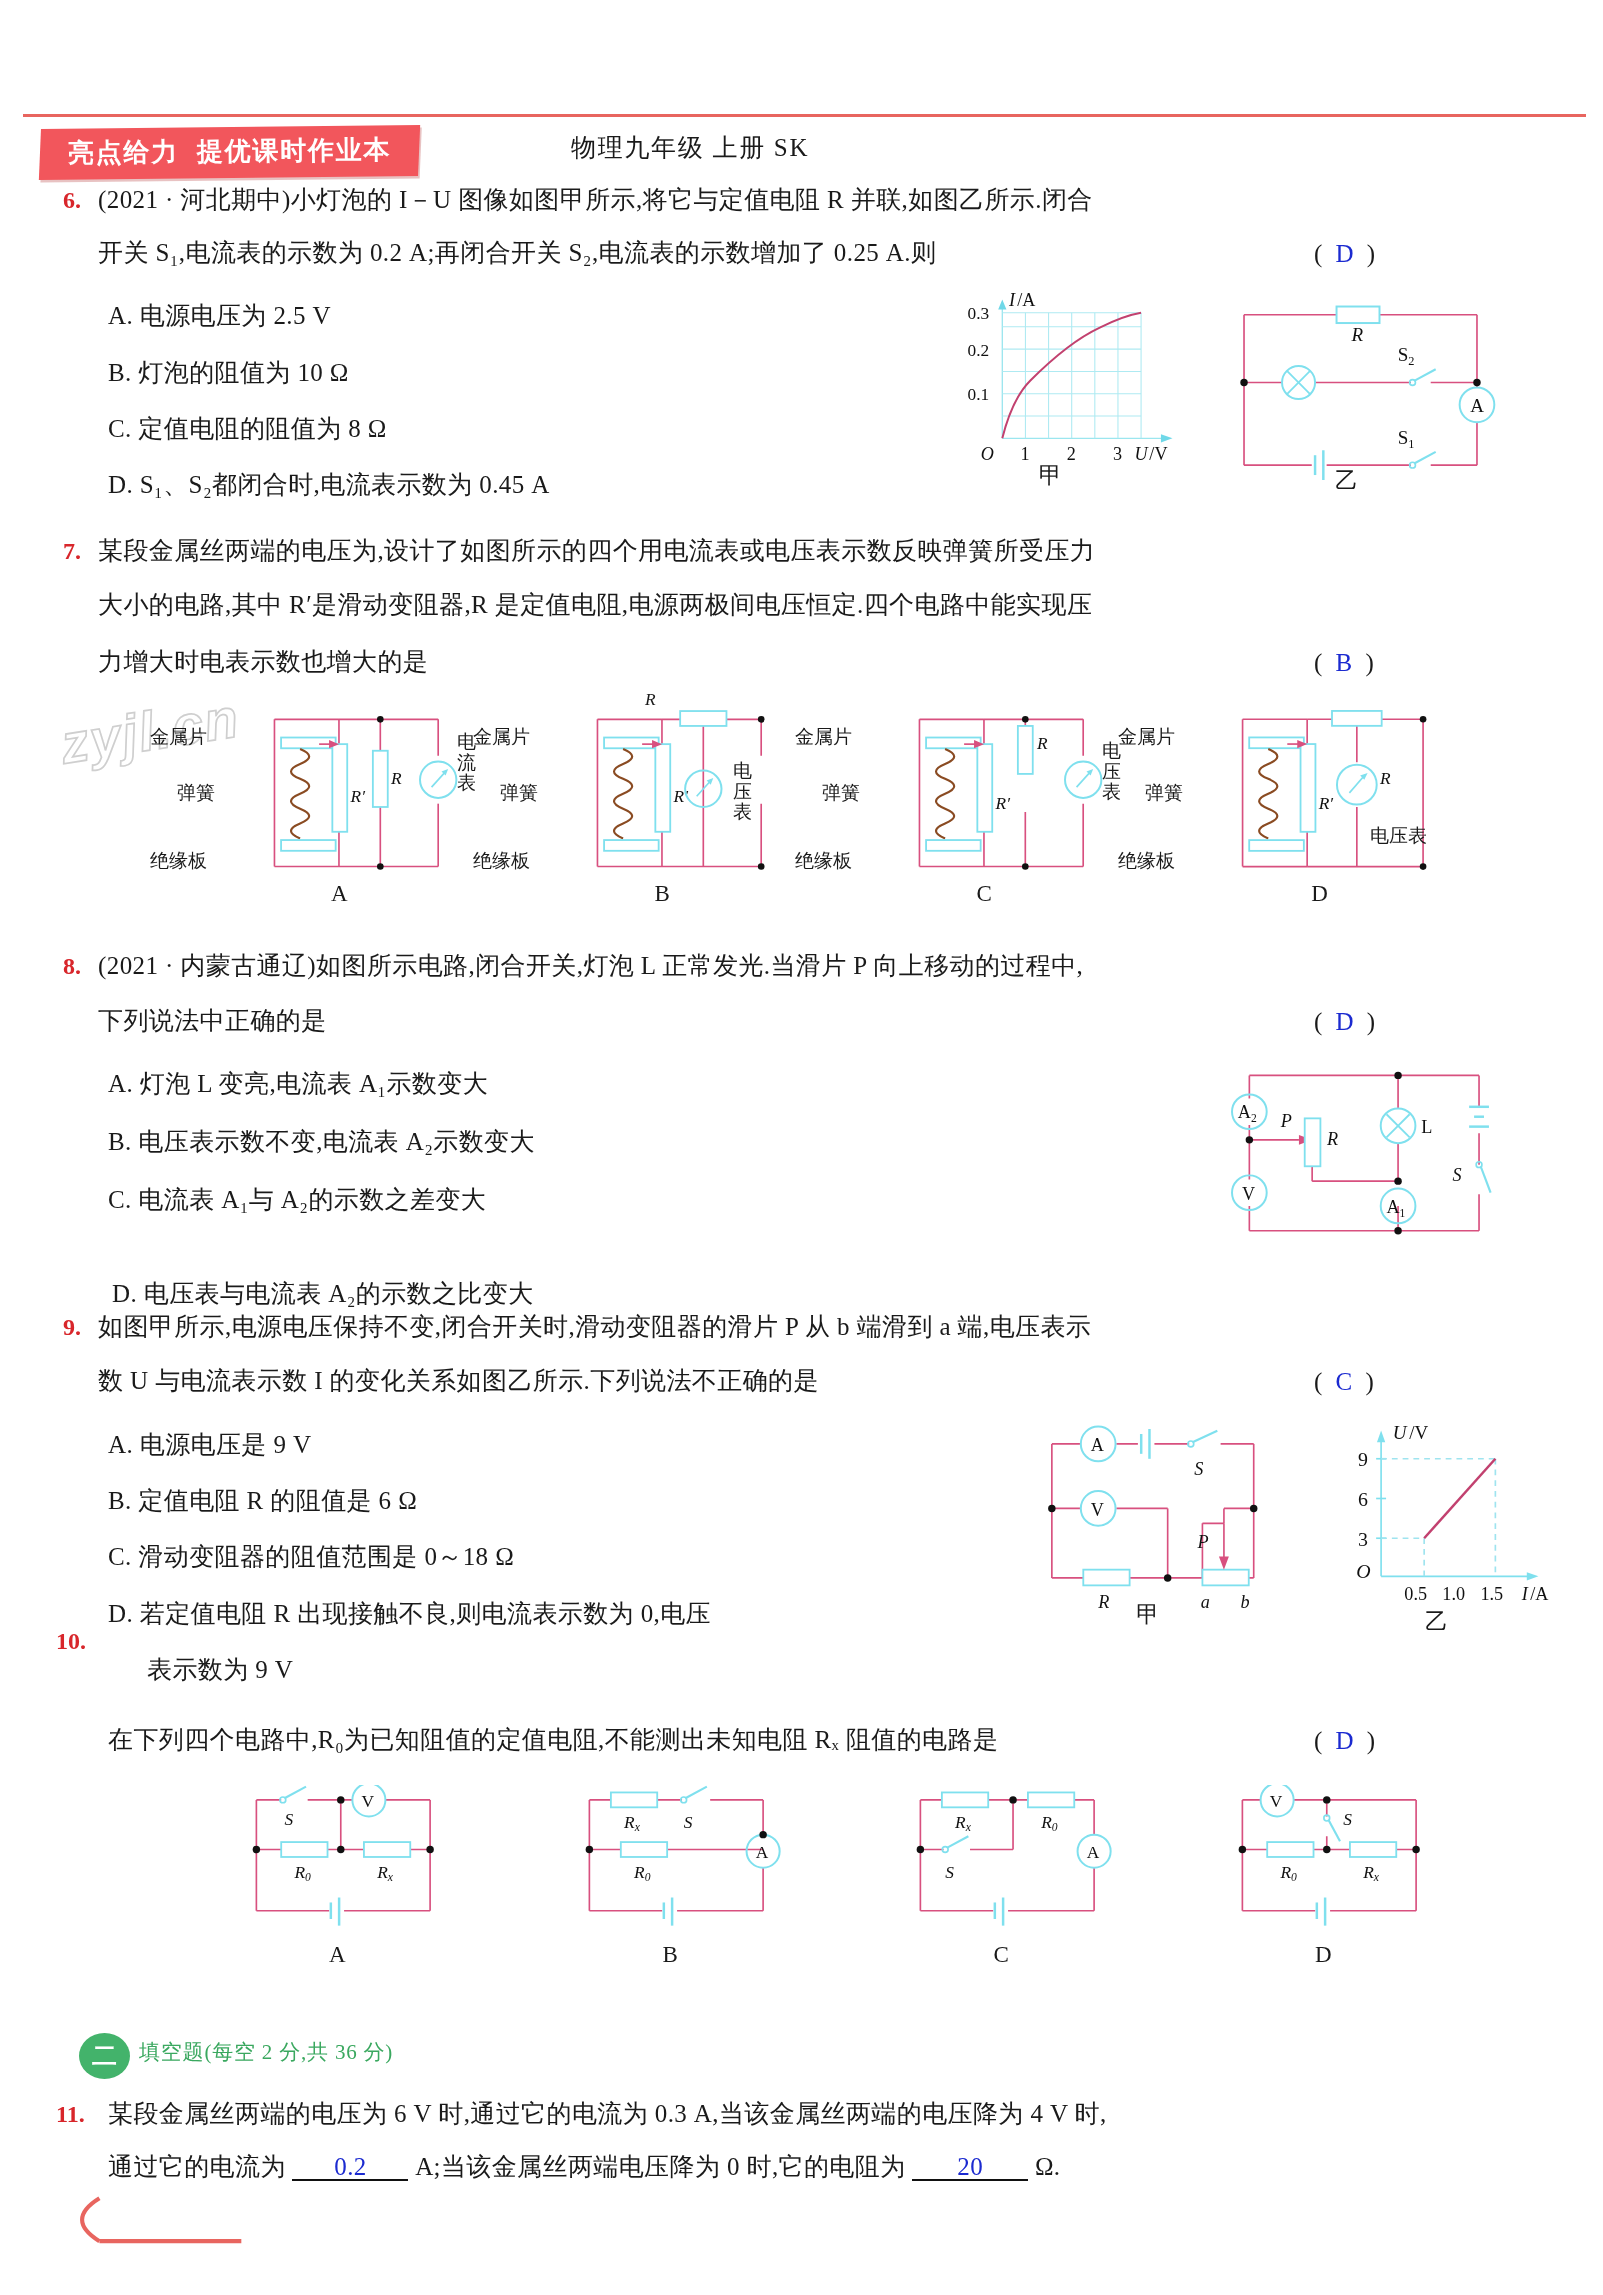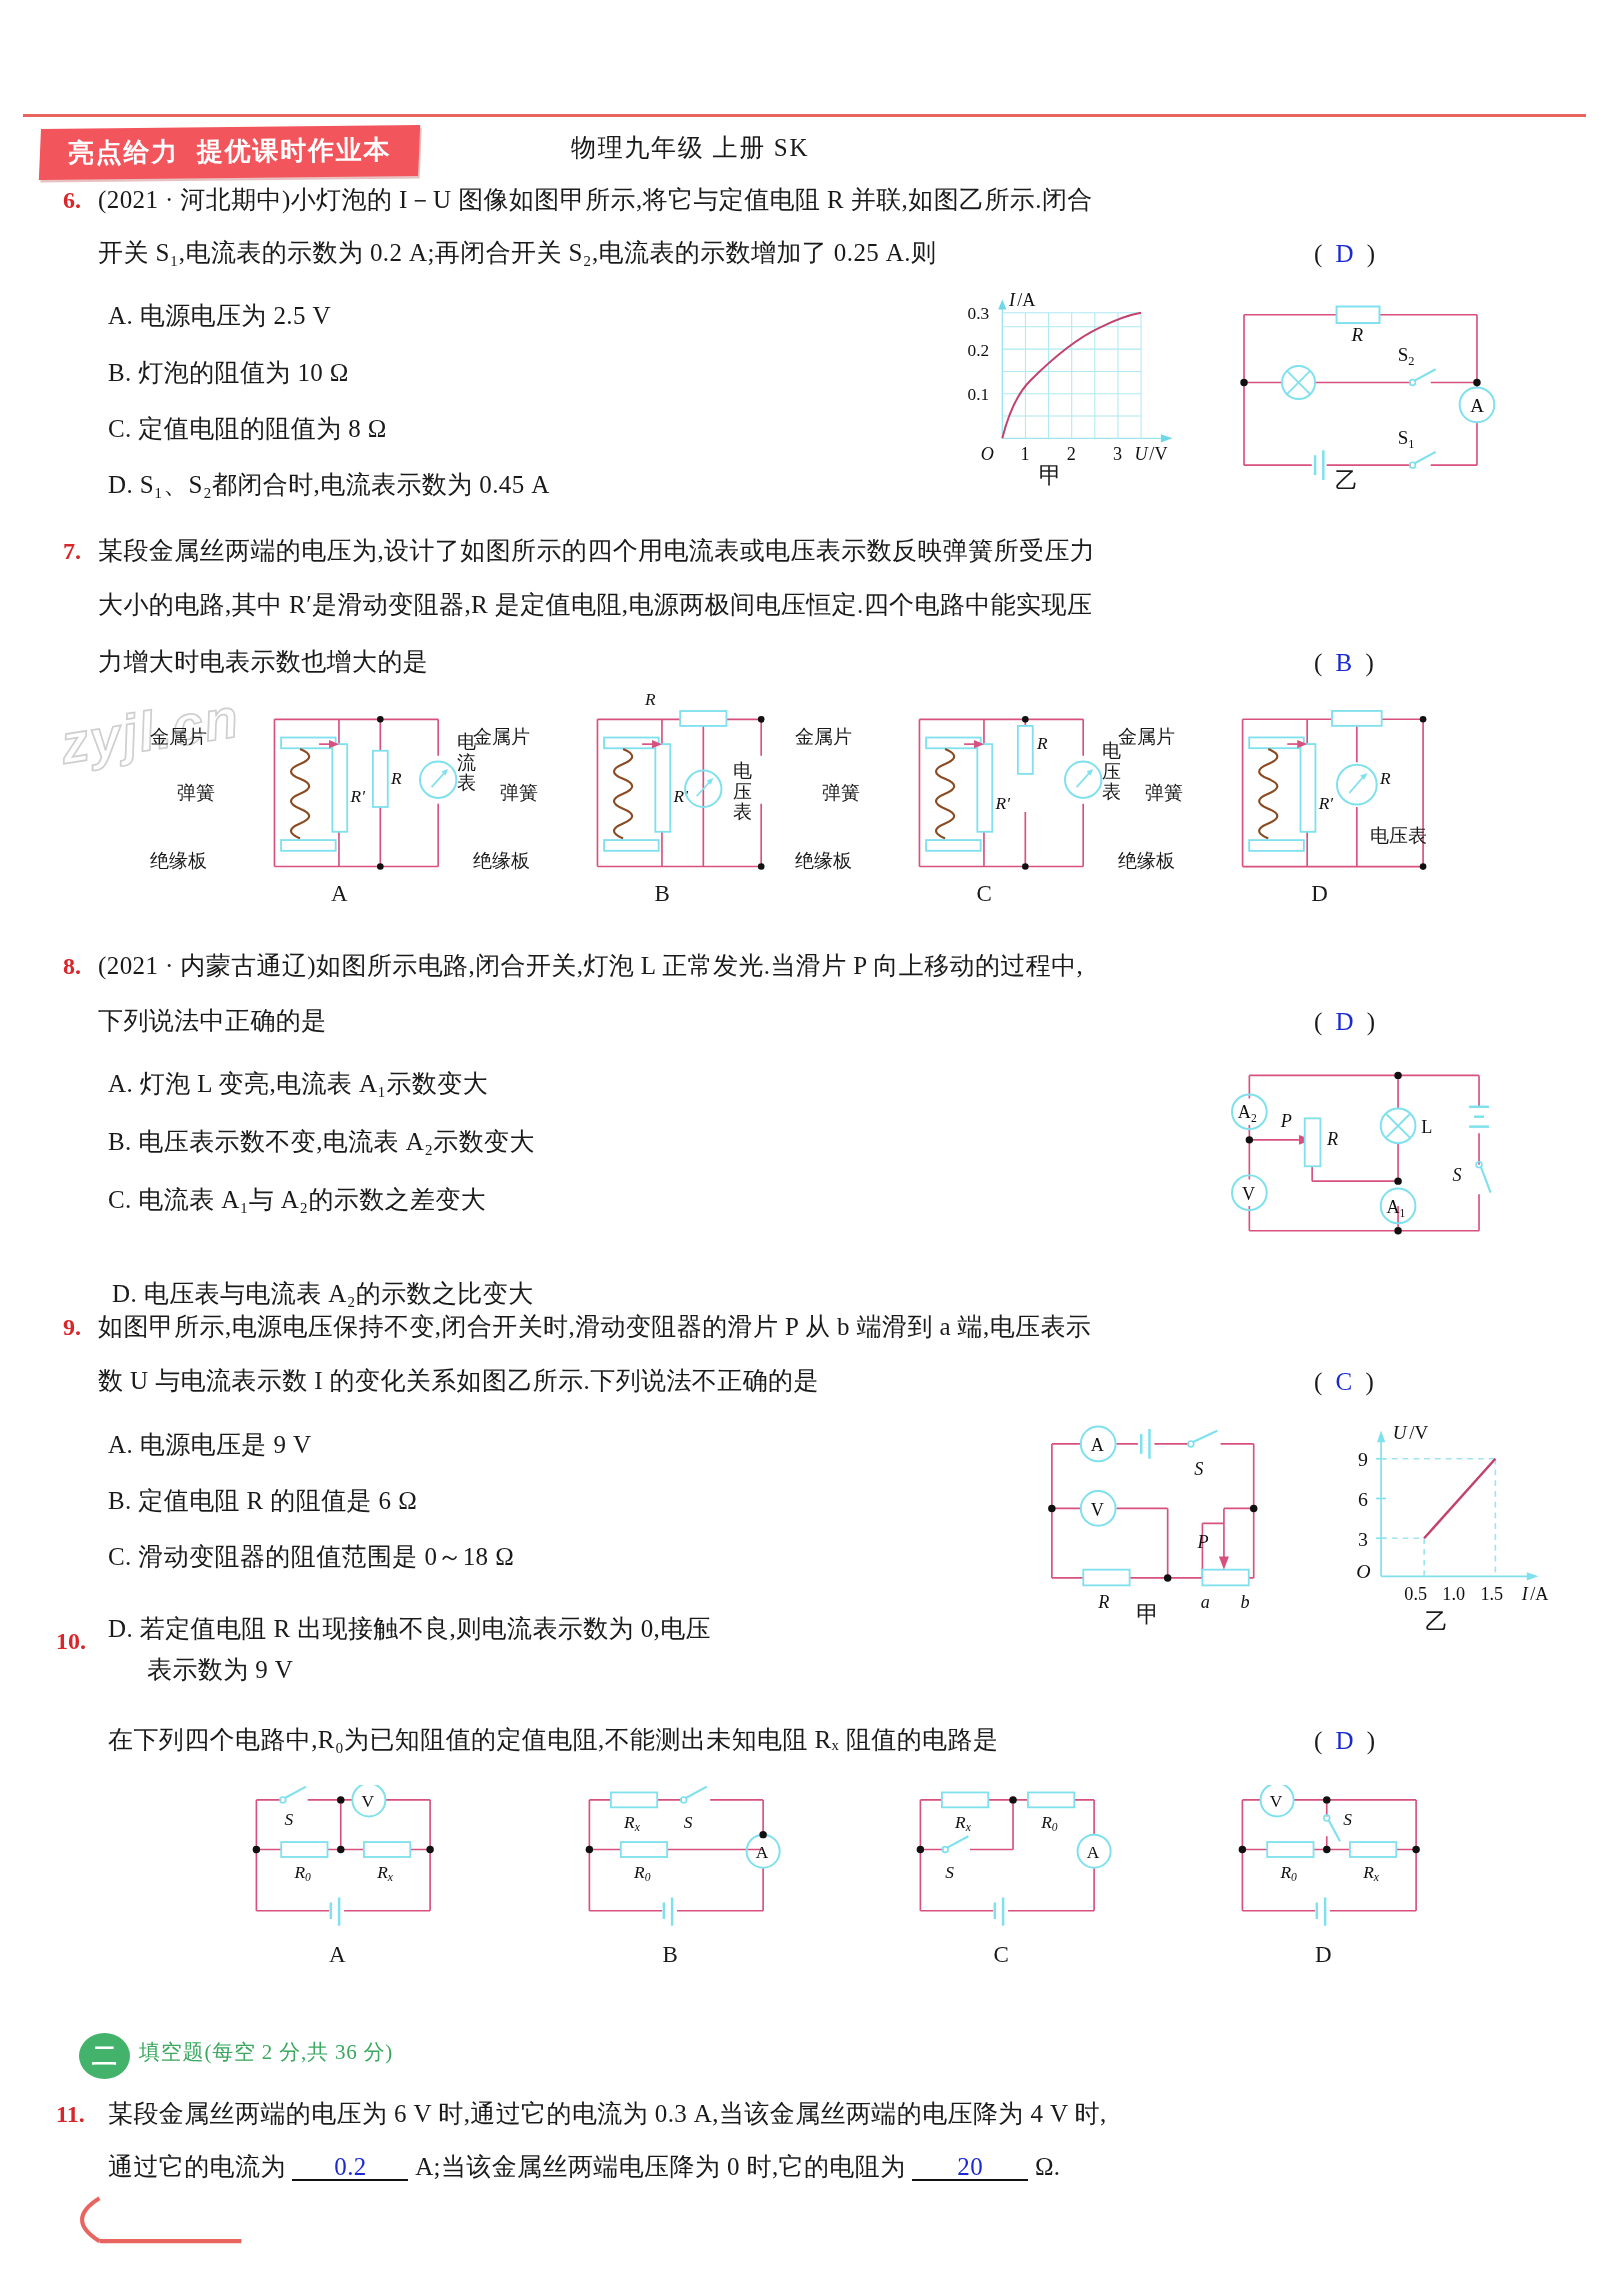--- a/index.html
+++ b/index.html
@@ -424,21 +424,21 @@
 
   <div class="q" style="top:0;">
     <div class="qnum" style="left:63px; top:1314px;">9.</div>
     <div class="qline" style="left:98px; top:1314px;">如图甲所示,电源电压保持不变,闭合开关时,滑动变阻器的滑片 P 从 b 端滑到 a 端,电压表示</div>
     <div class="qline" style="left:98px; top:1368px;">数 U 与电流表示数 I 的变化关系如图乙所示.下列说法不正确的是</div>
     <div class="ans" style="left:1314px; top:1368px;">(<b>C</b>)</div>
 
     <div class="opt" style="left:108px; top:1428px;">A. 电源电压是 9 V</div>
     <div class="opt" style="left:108px; top:1484px;">B. 定值电阻 R 的阻值是 6 Ω</div>
     <div class="opt" style="left:108px; top:1540px;">C. 滑动变阻器的阻值范围是 0～18 Ω</div>
-    <div class="opt" style="left:108px; top:1597px;margin-top:15px;">D. 若定值电阻 R 出现接触不良,则电流表示数为 0,电压</div>
+    <div class="opt" style="left:108px; top:1597px;">D. 若定值电阻 R 出现接触不良,则电流表示数为 0,电压</div>
     <div class="opt" style="left:147px; top:1653px;">表示数为 9 V</div>
 
     <div class="fig" style="left:1032px; top:1419px; width:273px; height:207px;">
       <svg width="273" height="207" viewBox="0 0 330 250">
         <g stroke="#d8507f" stroke-width="2" fill="none">
           <path d="M24,30 L58,30 M102,30 L128,30 M148,30 L190,30"></path>
           <path d="M228,30 L268,30"></path>
           <path d="M24,30 L24,108 M24,108 L24,192"></path>
           <path d="M268,30 L268,108"></path>
           <path d="M24,108 L58,108 M102,108 L164,108"></path>

